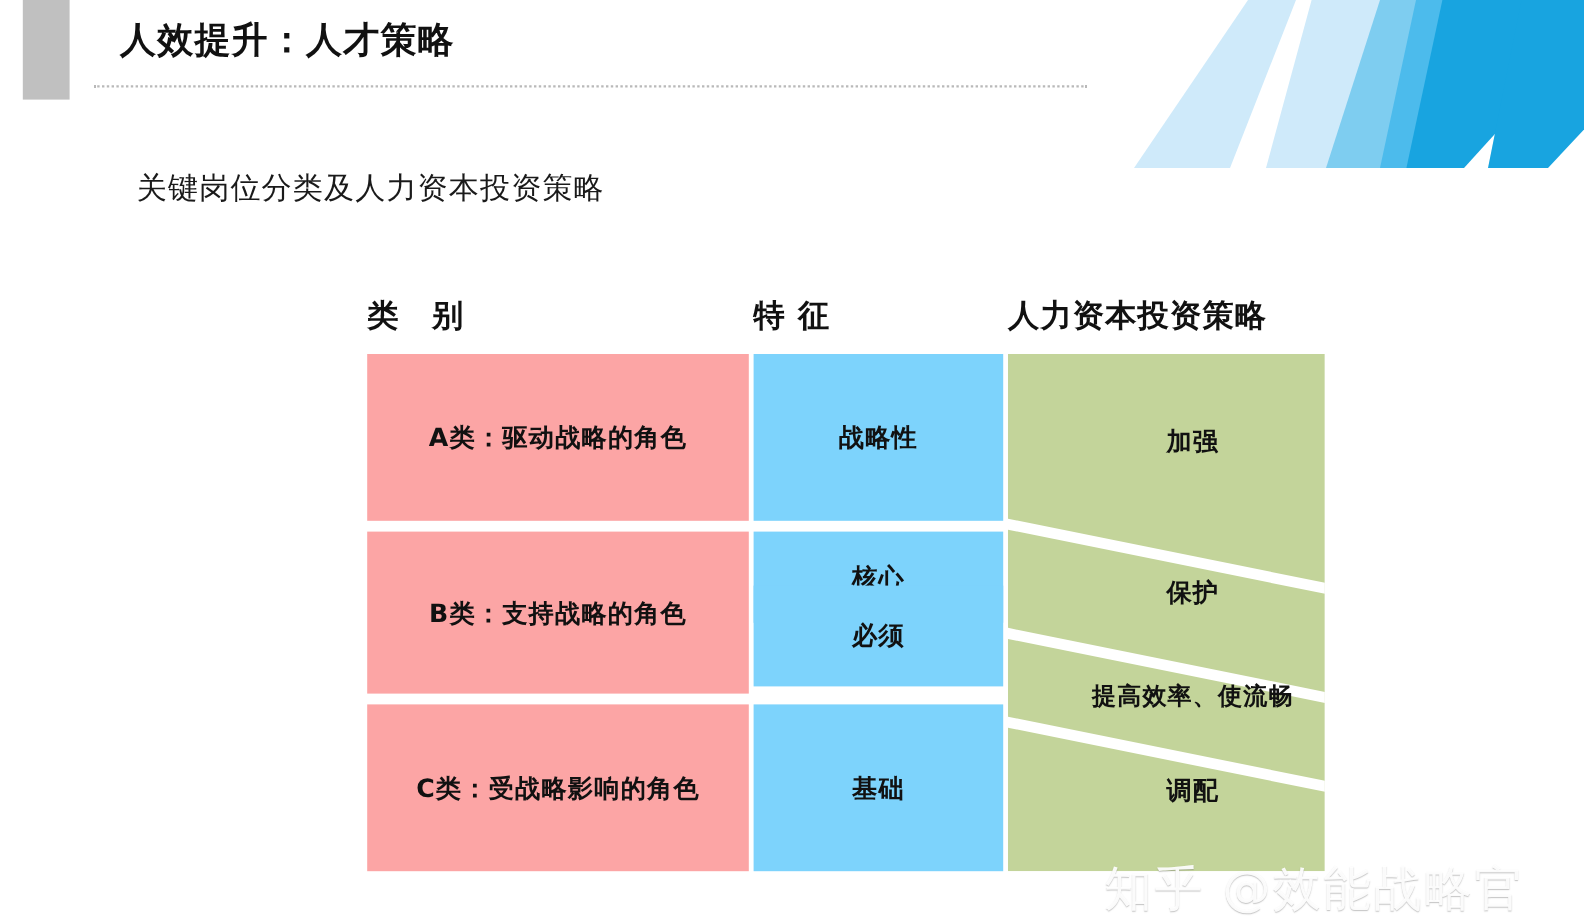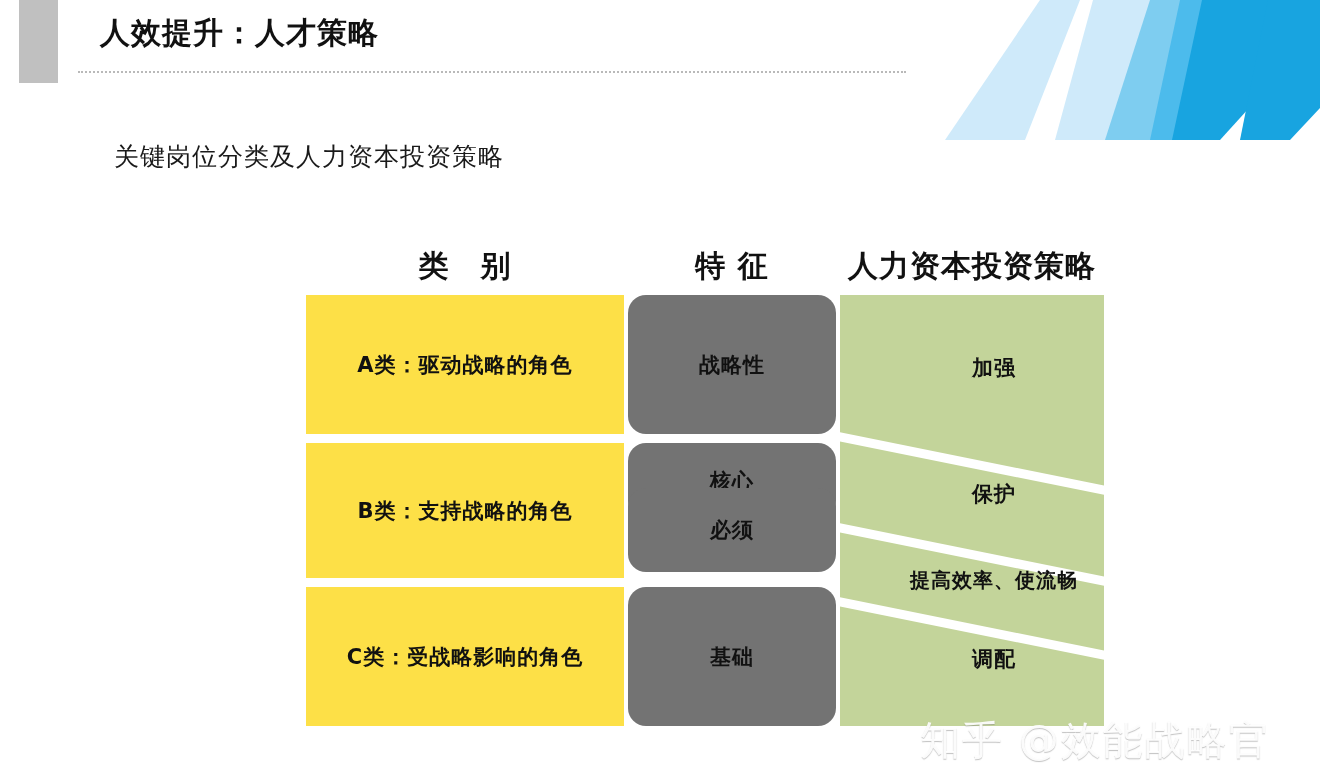--- a/index.html
+++ b/index.html
@@ -73,46 +73,45 @@
   #matrix {
     position: absolute;
     left: 0;
     top: 0;
     width: 1320px;
     height: 766px;
   }
 
   .col-header {
     position: absolute;
-    font-size: 30px;
-    font-weight: bold;
-    color: #111111;
-    text-align: center;
+    font-size: 26px;
+    font-weight: bold;
+    color: #111111;
     white-space: nowrap;
     letter-spacing: 1px;
   }
   #hdr-category { left: 306px; top: 246px; width: 318px; }
   #hdr-trait    { left: 628px; top: 246px; width: 208px; }
   #hdr-strategy { left: 840px; top: 246px; width: 264px; }
 
   .cell {
     position: absolute;
     display: flex;
     align-items: center;
     justify-content: center;
     font-size: 21px;
     font-weight: bold;
     color: #111111;
     letter-spacing: 1px;
     white-space: nowrap;
     box-sizing: border-box;
   }
 
-  .cell-gray  { background: #fde047; text-align: center; }
-  .cell-blue  { background: #737373; border-radius: 18px; }
+  .cell-gray  { background: #fca5a5; text-align: center; }
+  .cell-blue  { background: #7dd3fc; }
 
   
   #cat-a { left: 306px; top: 295px; width: 318px; height: 139px; }
   #cat-b { left: 306px; top: 443px; width: 318px; height: 135px; }
   #cat-c { left: 306px; top: 587px; width: 318px; height: 139px; }
 
   
   #trait-a  { left: 628px; top: 295px; width: 208px; height: 139px; }
   #trait-b1 { left: 628px; top: 443px; width: 208px; height: 76px;  }
   #trait-b2 { left: 628px; top: 488px; width: 208px; height: 84px;  }

